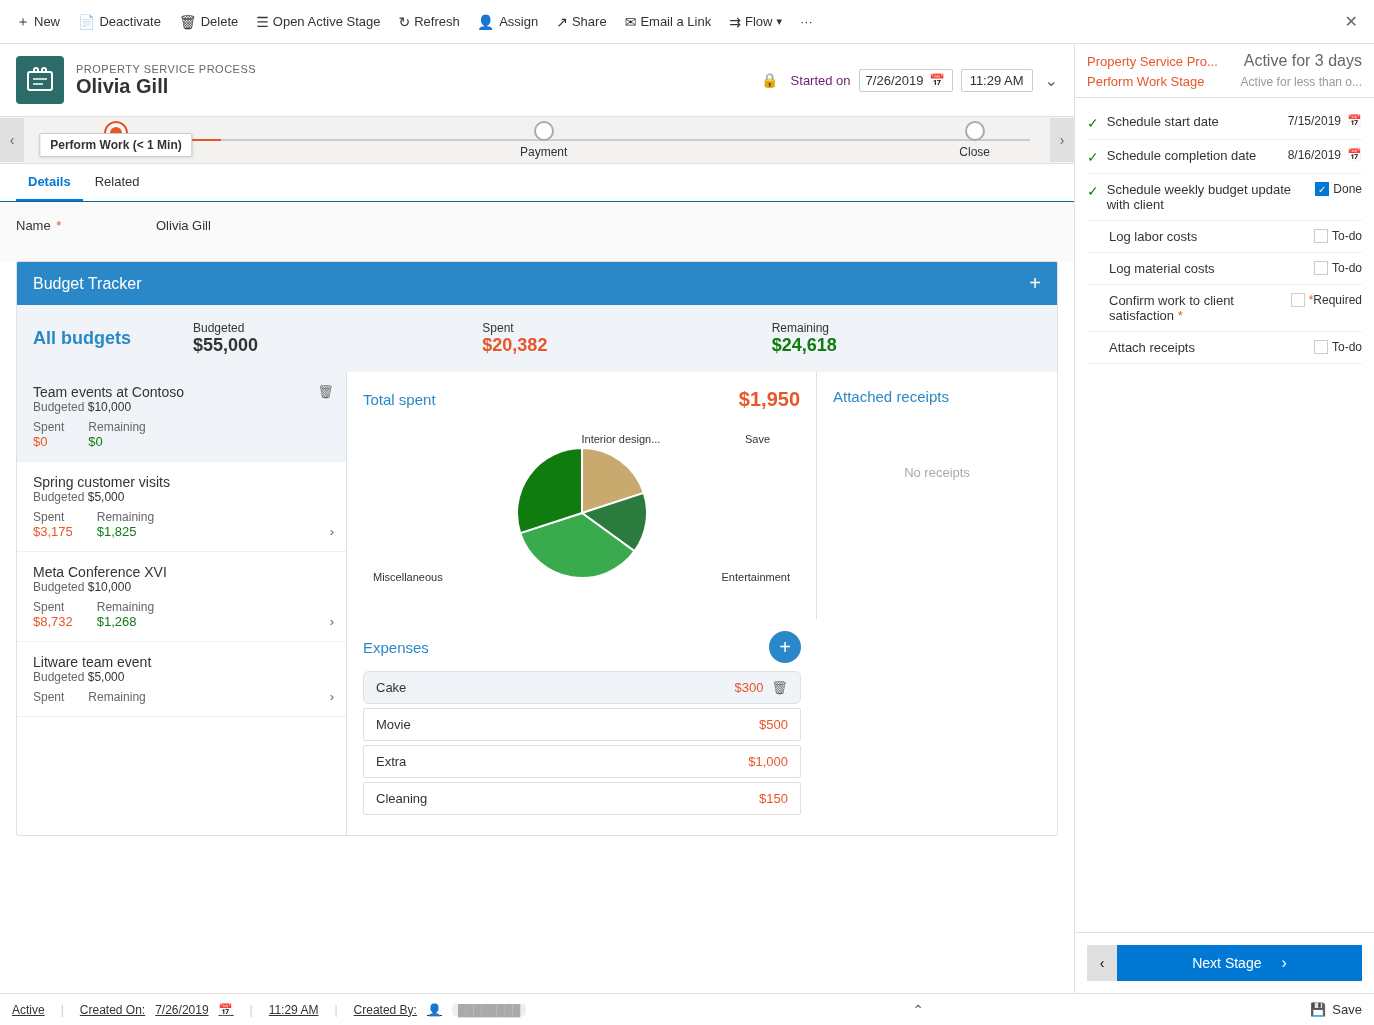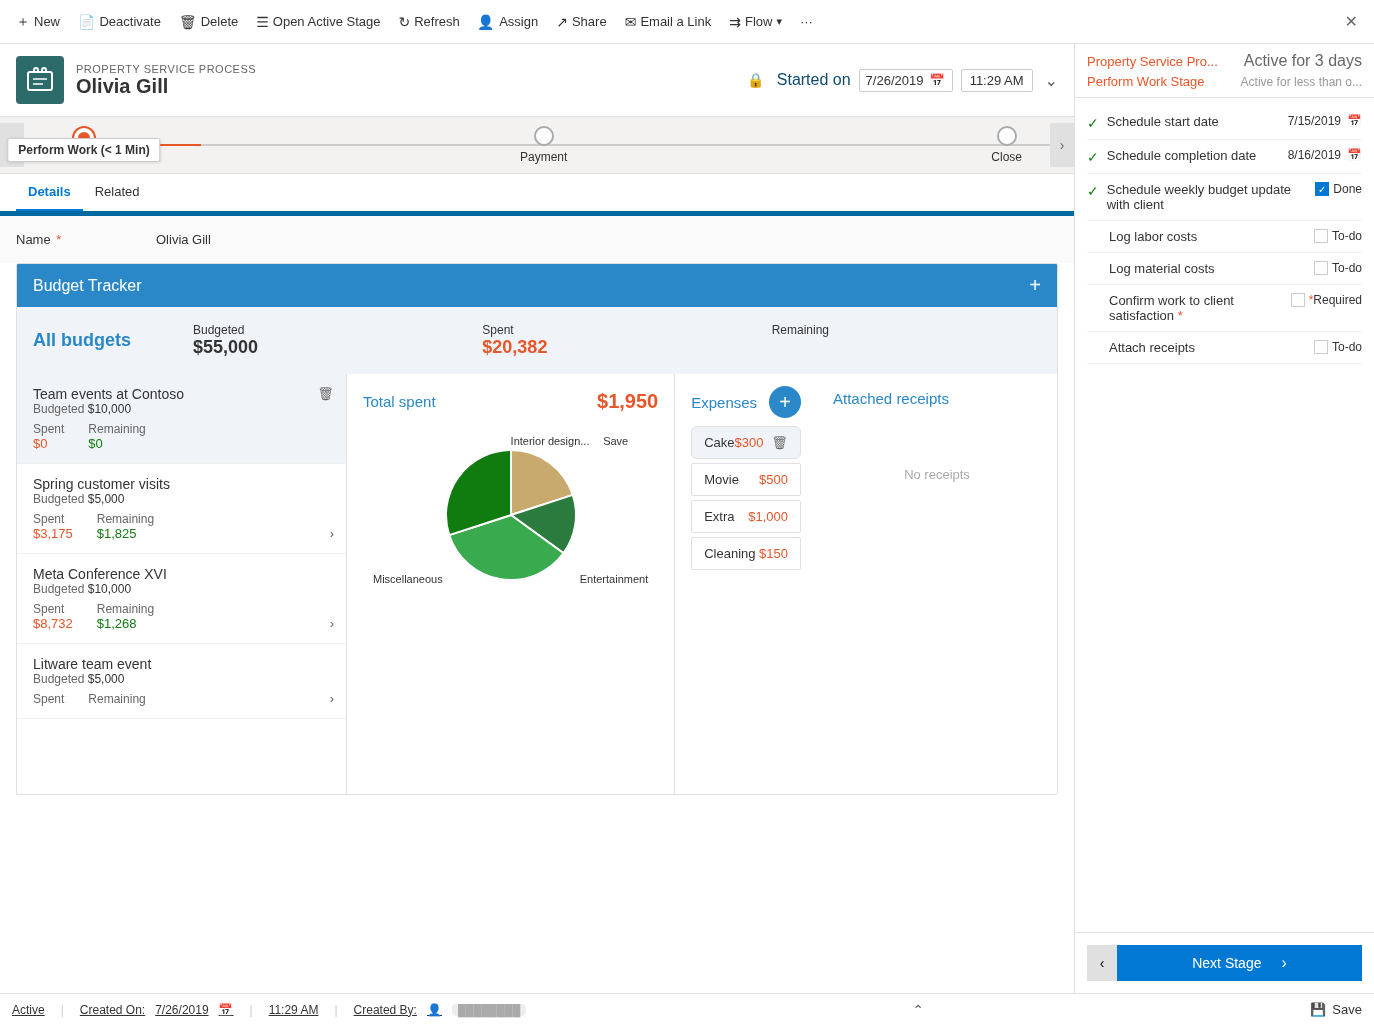--- a/index.html
+++ b/index.html
@@ -33,40 +33,40 @@
     }
     .record-icon {
       width: 48px; height: 48px; background: #2d6a6a; border-radius: 4px;
       display: flex; align-items: center; justify-content: center;
       color: #fff; font-size: 22px; margin-right: 12px; flex-shrink: 0;
     }
     .record-meta { flex: 1; }
     .record-process { font-size: 11px; color: #666; text-transform: uppercase; letter-spacing: 0.5px; }
     .record-name { font-size: 20px; font-weight: 600; color: #333; }
     .record-dates { display: flex; align-items: center; gap: 8px; margin-left: auto; }
-    .date-label { font-size: 16px; color: #0c4a6e; }
+    .date-label { font-size: 13px; color: #701a75; }
     .date-field {
       display: flex; align-items: center; border: 1px solid #ccc;
       border-radius: 2px; padding: 3px 6px; font-size: 13px; background: #fff;
     }
     .date-field .cal-icon { margin-left: 6px; color: #666; font-size: 13px; }
     .time-field { border: 1px solid #ccc; border-radius: 2px; padding: 3px 8px; background: #fff; font-size: 13px; }
     .chevron-down { font-size: 16px; color: #666; margin-left: 12px; cursor: pointer; }
 
     
     .stage-bar-container { position: relative; background: #f3f2f1; border-bottom: 1px solid #e0e0e0; }
     .stage-nav-btn {
       position: absolute; top: 50%; transform: translateY(-50%);
       width: 24px; height: 44px; background: #e0e0e0; border: none;
       cursor: pointer; display: flex; align-items: center; justify-content: center;
       font-size: 14px; color: #666; z-index: 2;
     }
     .stage-nav-left { left: 0; }
     .stage-nav-right { right: 0; }
-    .stage-bar { display: flex; align-items: center; padding: 0 12px; height: 56px; position: relative; }
+    .stage-bar { display: flex; align-items: center; padding: 0 44px; height: 46px; position: relative; }
     .stage-track { flex: 1; display: flex; align-items: center; position: relative; }
     .stage-line { position: absolute; top: 50%; left: 0; right: 0; height: 2px; background: #ccc; transform: translateY(-50%); z-index: 0; }
     .stage-line-active { position: absolute; top: 50%; left: 0; width: 18%; height: 2px; background: #e8562a; transform: translateY(-50%); z-index: 1; }
     .stages { display: flex; justify-content: space-between; width: 100%; position: relative; z-index: 2; }
     .stage-item { display: flex; flex-direction: column; align-items: center; position: relative; }
     .stage-dot {
       width: 20px; height: 20px; border-radius: 50%; background: #fff;
       border: 2px solid #ccc; display: flex; align-items: center; justify-content: center;
     }
     .stage-dot.active { border-color: #e8562a; background: #fff; width: 24px; height: 24px; }
@@ -76,27 +76,27 @@
     .stage-dot.inactive { border-color: #aaa; background: #fff; }
     .stage-label { font-size: 12px; margin-top: 4px; white-space: nowrap; font-weight: 500; }
     .active-stage-box {
       background: #fff; border: 1px solid #ccc; border-radius: 2px;
       padding: 4px 10px; font-size: 12px; font-weight: 700;
       position: absolute; bottom: -8px; left: 50%; transform: translateX(-50%);
       white-space: nowrap; box-shadow: 0 1px 3px rgba(0,0,0,0.1);
     }
 
     
-    .tabs { display: flex; border-bottom: 5px solid #0369a1; background: #fff; padding: 0 16px; }
+    .tabs { display: flex; border-bottom: 1px solid #0369a1; background: #fff; padding: 0 16px; }
     .tab { padding: 10px 12px; font-size: 13px; cursor: pointer; color: #333; border-bottom: 2px solid transparent; }
     .tab.active { border-bottom: 2px solid #0078d4; color: #0078d4; font-weight: 600; }
 
     
     .form-area { padding: 16px; background: #fafafa; }
-    .field-row { display: flex; align-items: center; margin-bottom: 0; }
+    .field-row { display: flex; align-items: center; margin-bottom: 12px; }
     .field-label { width: 140px; font-size: 13px; color: #333; }
     .required-star { color: #e8562a; margin-left: 2px; }
     .field-value { font-size: 13px; }
 
     
     .budget-tracker { border: 1px solid #e0e0e0; margin: 0 16px 16px; border-radius: 2px; overflow: hidden; }
     .budget-header {
       background: #2b88c8; color: #fff; padding: 10px 16px;
       display: flex; align-items: center; justify-content: space-between;
       font-size: 16px; font-weight: 400;
@@ -322,20 +322,21 @@
         <div class="budget-col">
           <div class="budget-col-label">Budgeted</div>
           <div class="budget-col-value">$55,000</div>
         </div>
         <div class="budget-col">
           <div class="budget-col-label">Spent</div>
           <div class="budget-col-value spent">$20,382</div>
         </div>
         <div class="budget-col">
           <div class="budget-col-label">Remaining</div>
+          <div class="budget-col-value remaining">$24,618</div>
         </div>
       </div>
 
       <div class="budget-content">
 
         <div class="budget-list" id="budget-list-container">
         <div class="budget-list-item">
       <div class="budget-list-item-title">Team events at Contoso</div>
       <div class="budget-list-item-budgeted">
         Budgeted <span>$10,000</span>
@@ -402,21 +403,21 @@
         <div class="budget-item-col">
           <label>Remaining</label>
           <div class="val remaining"></div>
         </div>
       </div>
 
       <span class="budget-item-arrow">›</span>
     </div>
           </div>
 
-        <div style="flex:1; display:flex; ">
+        <div style="flex:1; display:flex; flex-direction:column;">
           <div class="budget-detail">
             <div class="total-spent-header">
               <span class="total-spent-label">Total spent</span>
               <span class="total-spent-value">$1,950</span>
             </div>
 
             <div class="pie-chart-container">
               <svg class="pie-svg" viewBox="0 0 160 160" id="pie-svg">
               <path d="M 80 80 L 80 15 A 65 65 0 0 1 141.818673559185 59.91389536562842 Z" fill="#c8a96e" stroke="#fff" stroke-width="2"></path>
                   <path d="M 80 80 L 141.818673559185 59.91389536562842 A 65 65 0 0 1 132.5861046343716 118.20604139901076 Z" fill="#2b7a3e" stroke="#fff" stroke-width="2"></path>

